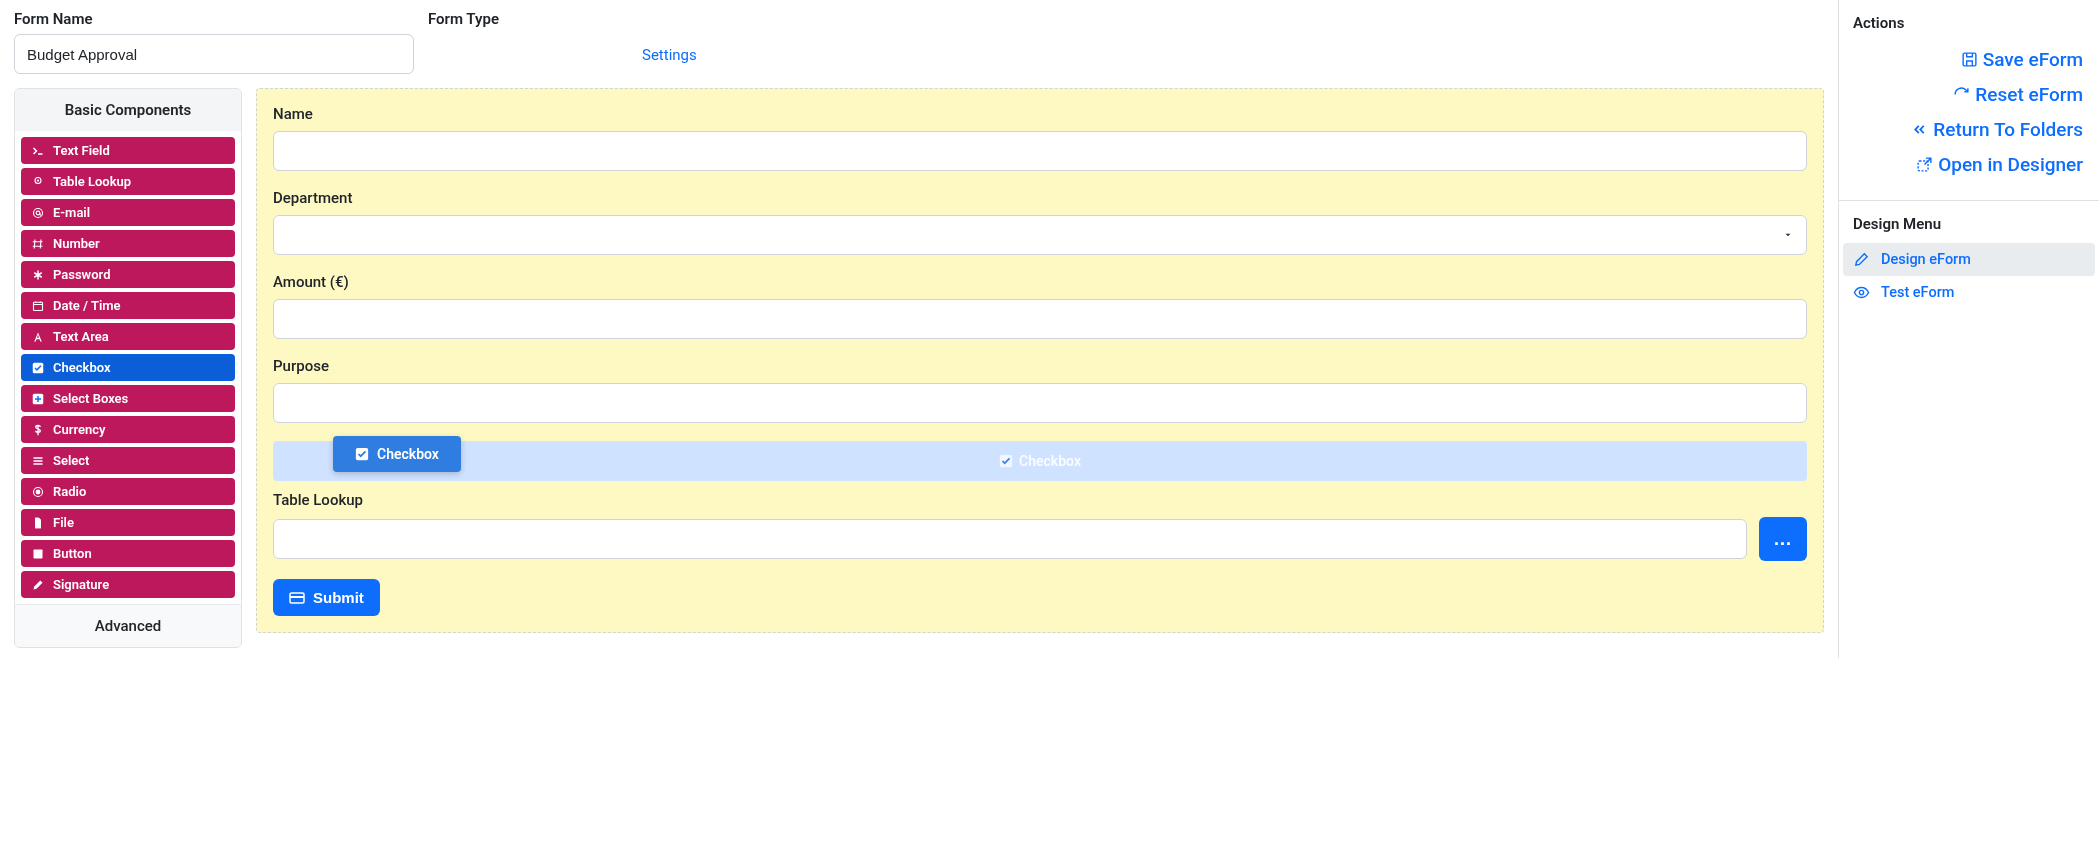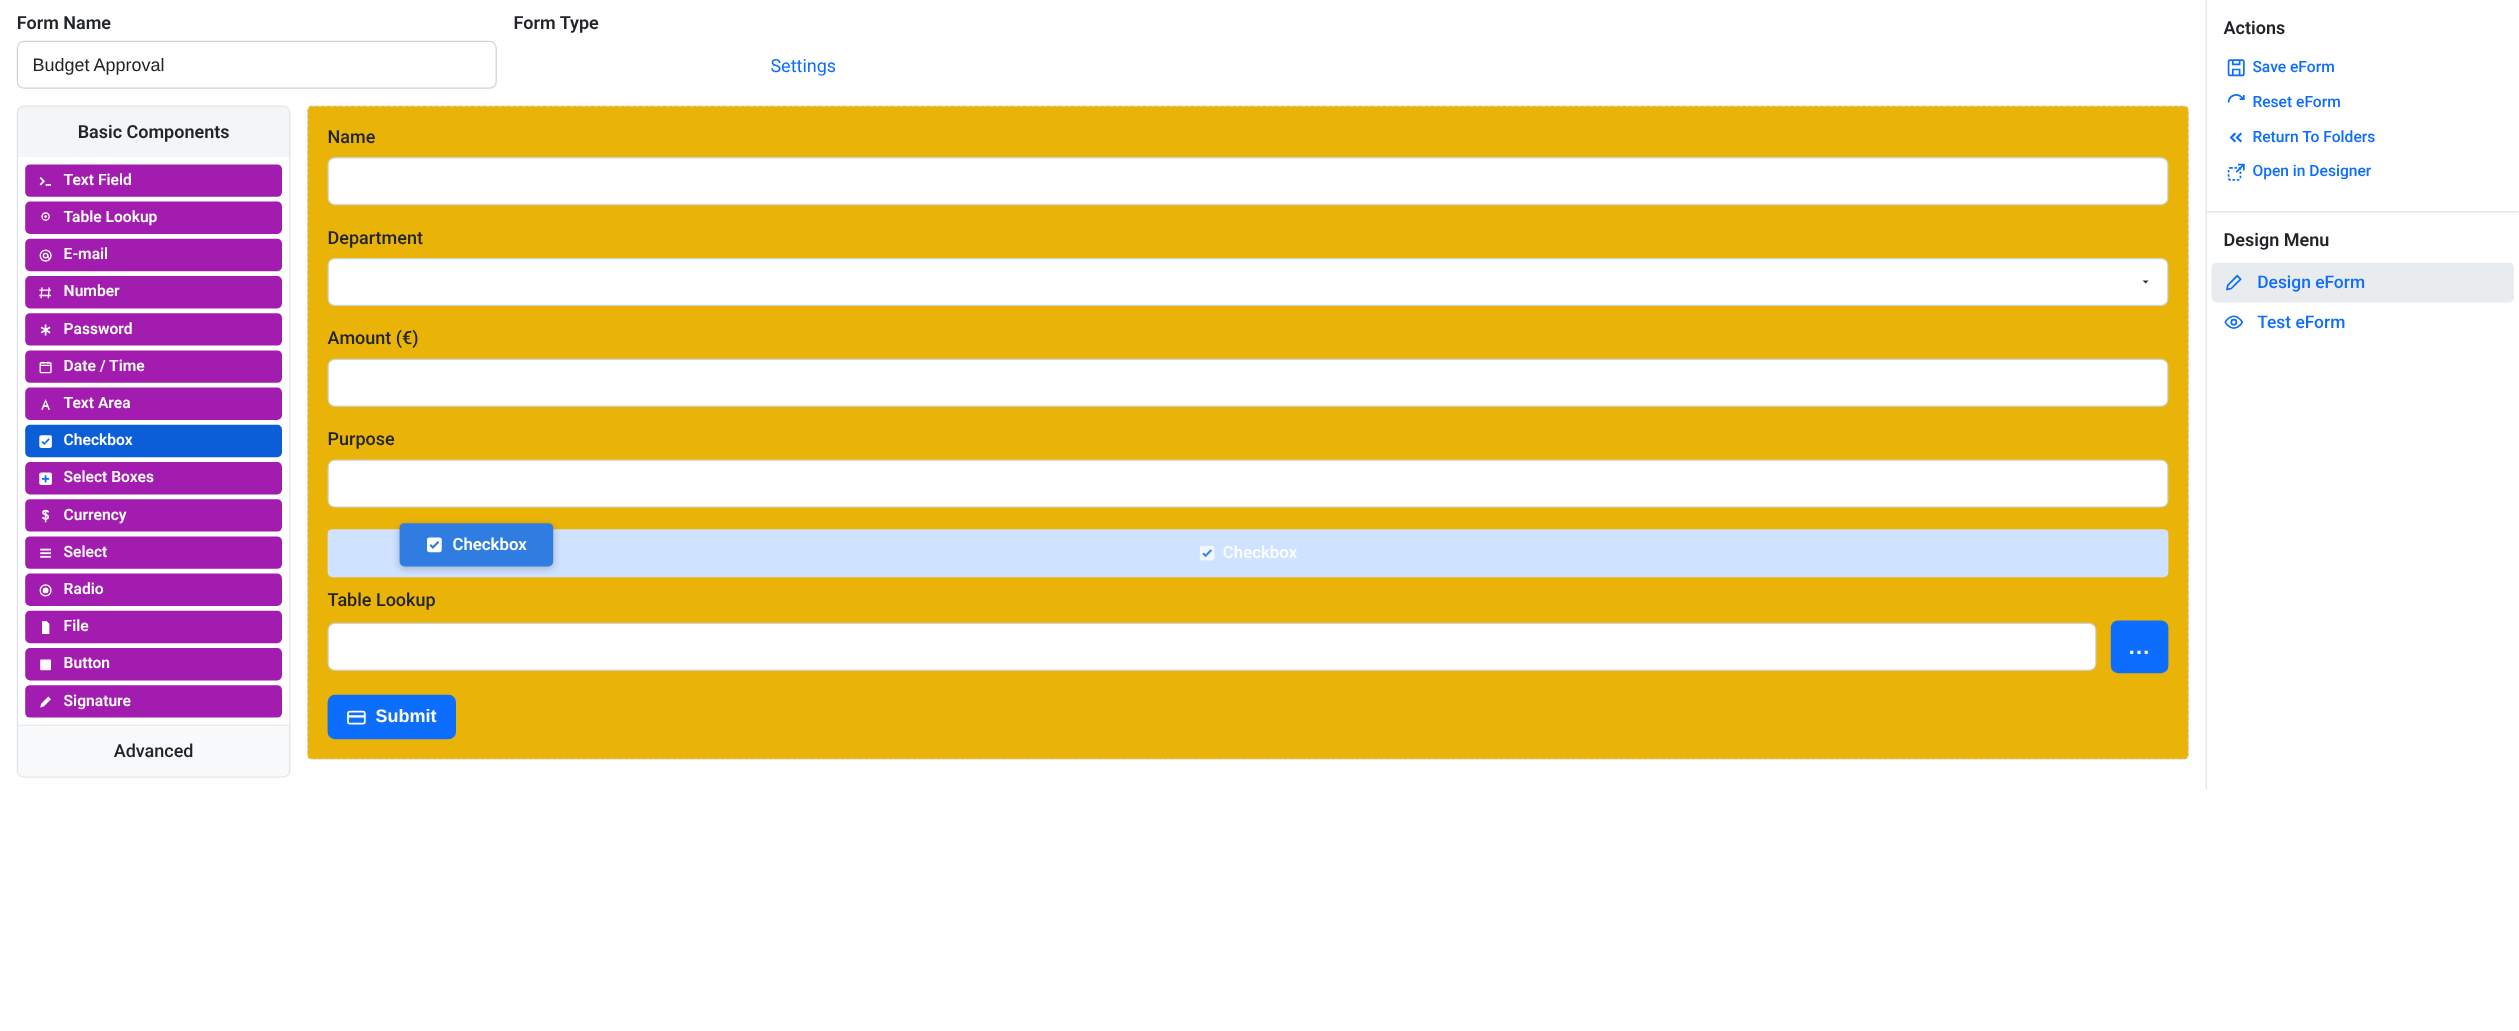--- a/index.html
+++ b/index.html
@@ -93,21 +93,21 @@
     color: #212529;
   }
   .palette-body {
     padding: 6px;
     display: flex;
     flex-direction: column;
     gap: 4px;
     background: #fff;
   }
   .palette-item {
-    background: #a21caf;
+    background: #be185d;
     color: #fff;
     border-radius: 4px;
     padding: 6px 10px;
     font-size: 13px;
     font-weight: 600;
     display: flex;
     align-items: center;
     gap: 8px;
     cursor: grab;
   }
@@ -122,21 +122,21 @@
     color: #212529;
     border-top: 1px solid #e8eaec;
   }
 
   
   .canvas {
     flex: 1;
     border: 1px dashed #d0d4d9;
     border-radius: 4px;
     padding: 16px;
-    background: #eab308;
+    background: #fef9c3;
   }
   .field-block { margin-bottom: 18px; }
   .field-label {
     display: block;
     font-size: 15px;
     font-weight: 500;
     color: #212529;
     margin-bottom: 8px;
   }
   .field-input {
@@ -241,23 +241,24 @@
   .action-list {
     list-style: none;
     margin-bottom: 18px;
   }
   .action-list li {
     display: flex;
     align-items: center;
     gap: 4px;
     padding: 6px 2px;
     color: #0d6efd;
-    font-size: 13px;
+    font-size: 19px;
     font-weight: 500;
     cursor: pointer;
+    justify-content: flex-end;
   }
   .action-list li .aicon { width: 18px; display: inline-flex; color: #0d6efd; }
   .right-col hr {
     border: none;
     border-top: 1px solid #dee2e6;
     margin: 6px -14px 14px -14px;
   }
   .design-list {
     list-style: none;
   }

